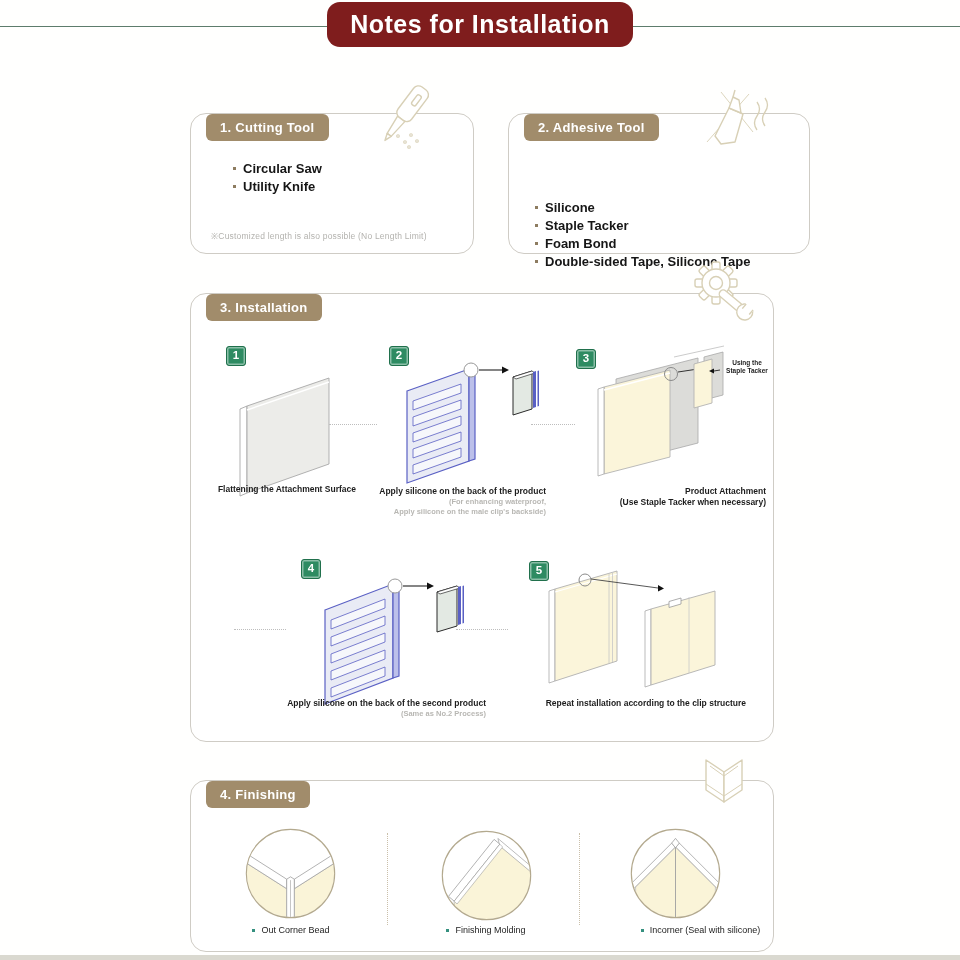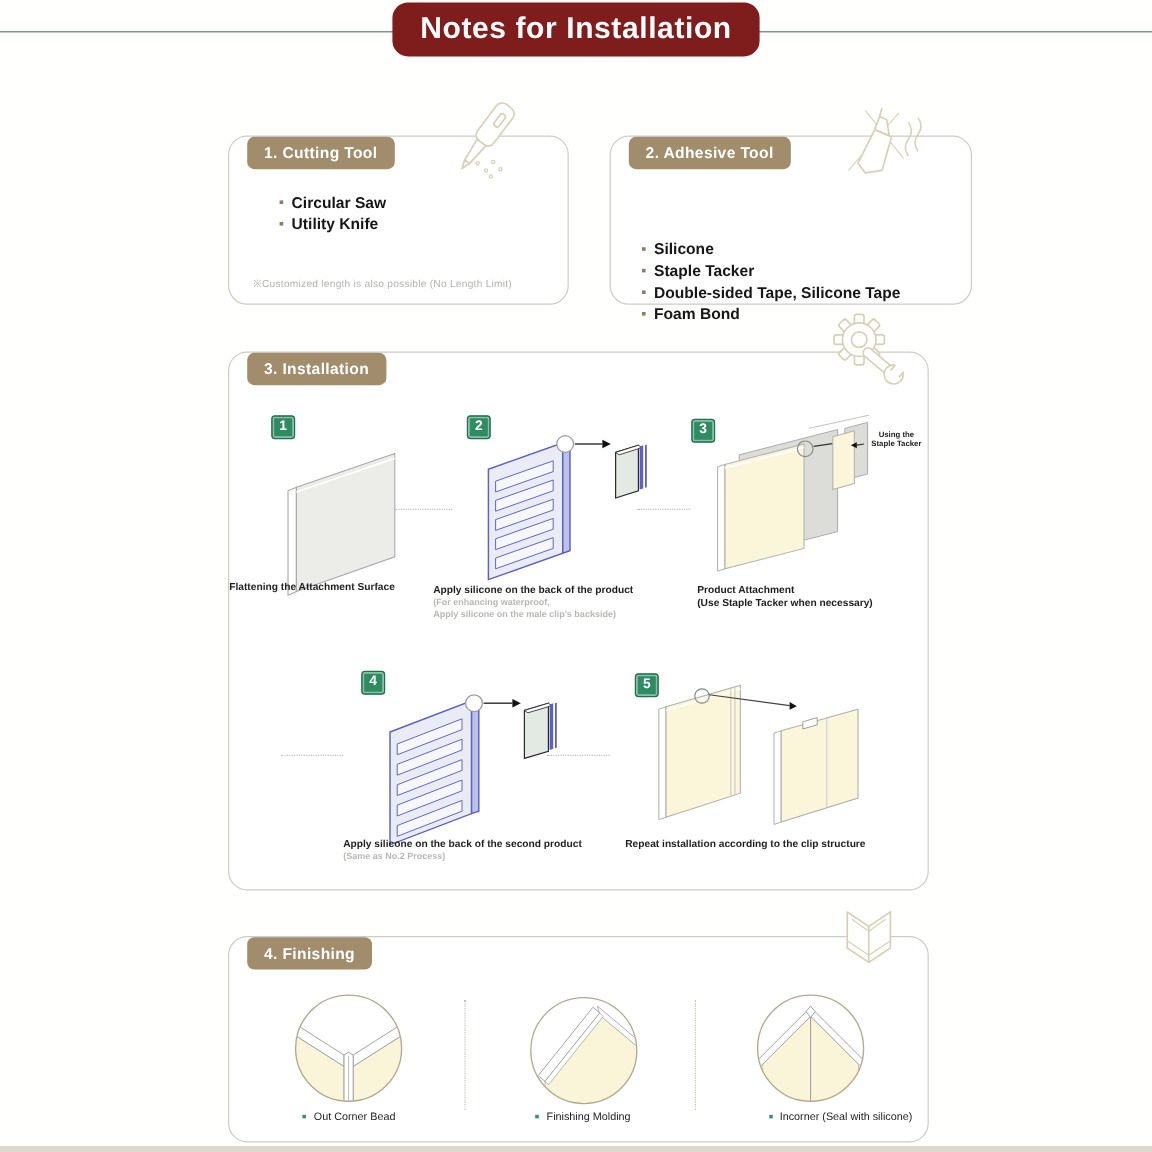--- a/index.html
+++ b/index.html
@@ -12,21 +12,21 @@
   .panel{position:absolute;background:#fff;border:1px solid #cfccc5;border-radius:16px;}
   .tab{position:absolute;top:0;left:15px;height:27px;padding:0 14px;background:#a18c6b;border-radius:6px;
        color:#fff;font-weight:bold;font-size:13px;letter-spacing:.3px;display:flex;align-items:center;}
   .tool-list{position:absolute;margin:0;padding:0;list-style:none;}
   .tool-list li{display:flex;align-items:center;font-size:13px;font-weight:bold;color:#161616;height:18px;}
   .bdot{width:3px;height:3px;background:#8d7c60;margin-right:7px;flex:none;}
   .note{position:absolute;font-size:8.5px;color:#b3b2ae;letter-spacing:.2px;white-space:nowrap;}
   .stepnum{position:absolute;width:18px;height:18px;background:#2e8b62;border:1px solid #20704c;border-radius:3px;
            color:#fff;font-weight:bold;font-size:11.5px;line-height:16px;text-align:center;
            box-shadow:inset 0 0 0 1.5px rgba(255,255,255,.45);}
-  .cap{position:absolute;text-align:left;font-size:8.5px;font-weight:bold;color:#1d1d1d;line-height:11px;}
+  .cap{position:absolute;text-align:right;font-size:8.5px;font-weight:bold;color:#1d1d1d;line-height:11px;}
   .sub{font-size:7.5px;font-weight:bold;color:#b8b7b3;line-height:10px;}
   .hdots{position:absolute;height:0;border-top:1.5px dotted #bdbdbd;}
   .vdots{position:absolute;width:0;border-left:1.5px dotted #cabfa9;}
   .flabel{position:absolute;display:flex;align-items:center;justify-content:center;
           font-size:9px;font-weight:normal;color:#1d1d1d;height:14px;}
   .fdot{width:3px;height:3px;background:#35907f;margin-right:6px;flex:none;}
   .minicap{position:absolute;font-size:6.5px;font-weight:bold;color:#1d1d1d;line-height:8px;text-align:center;}
   .abs{position:absolute;}
   svg.abs{overflow:visible;}
   .bottom-strip{position:absolute;left:0;top:955px;width:960px;height:5px;background:#dad9d0;}
@@ -76,25 +76,25 @@
       <li>
           <span class="bdot"></span>
           <span>Silicone</span>
         </li>
       <li>
           <span class="bdot"></span>
           <span>Staple Tacker</span>
         </li>
       <li>
           <span class="bdot"></span>
+          <span>Foam Bond</span>
+        </li>
+      <li>
+          <span class="bdot"></span>
           <span>Double-sided Tape, Silicone Tape</span>
-        </li>
-      <li>
-          <span class="bdot"></span>
-          <span>Foam Bond</span>
         </li>
     </ul>
   </div>
 
   <svg class="abs" style="left:697px;top:86px;" width="76" height="68" viewBox="0 0 76 68">
     <g stroke="#d8d0b6" fill="none" stroke-width=".9">
       <line x1="10" y1="56" x2="52" y2="8"></line>
       <line x1="24" y1="6" x2="56" y2="46"></line>
     </g>
     <g stroke="#d8d0b6" fill="#fff" stroke-width="1.4" stroke-linejoin="round">

